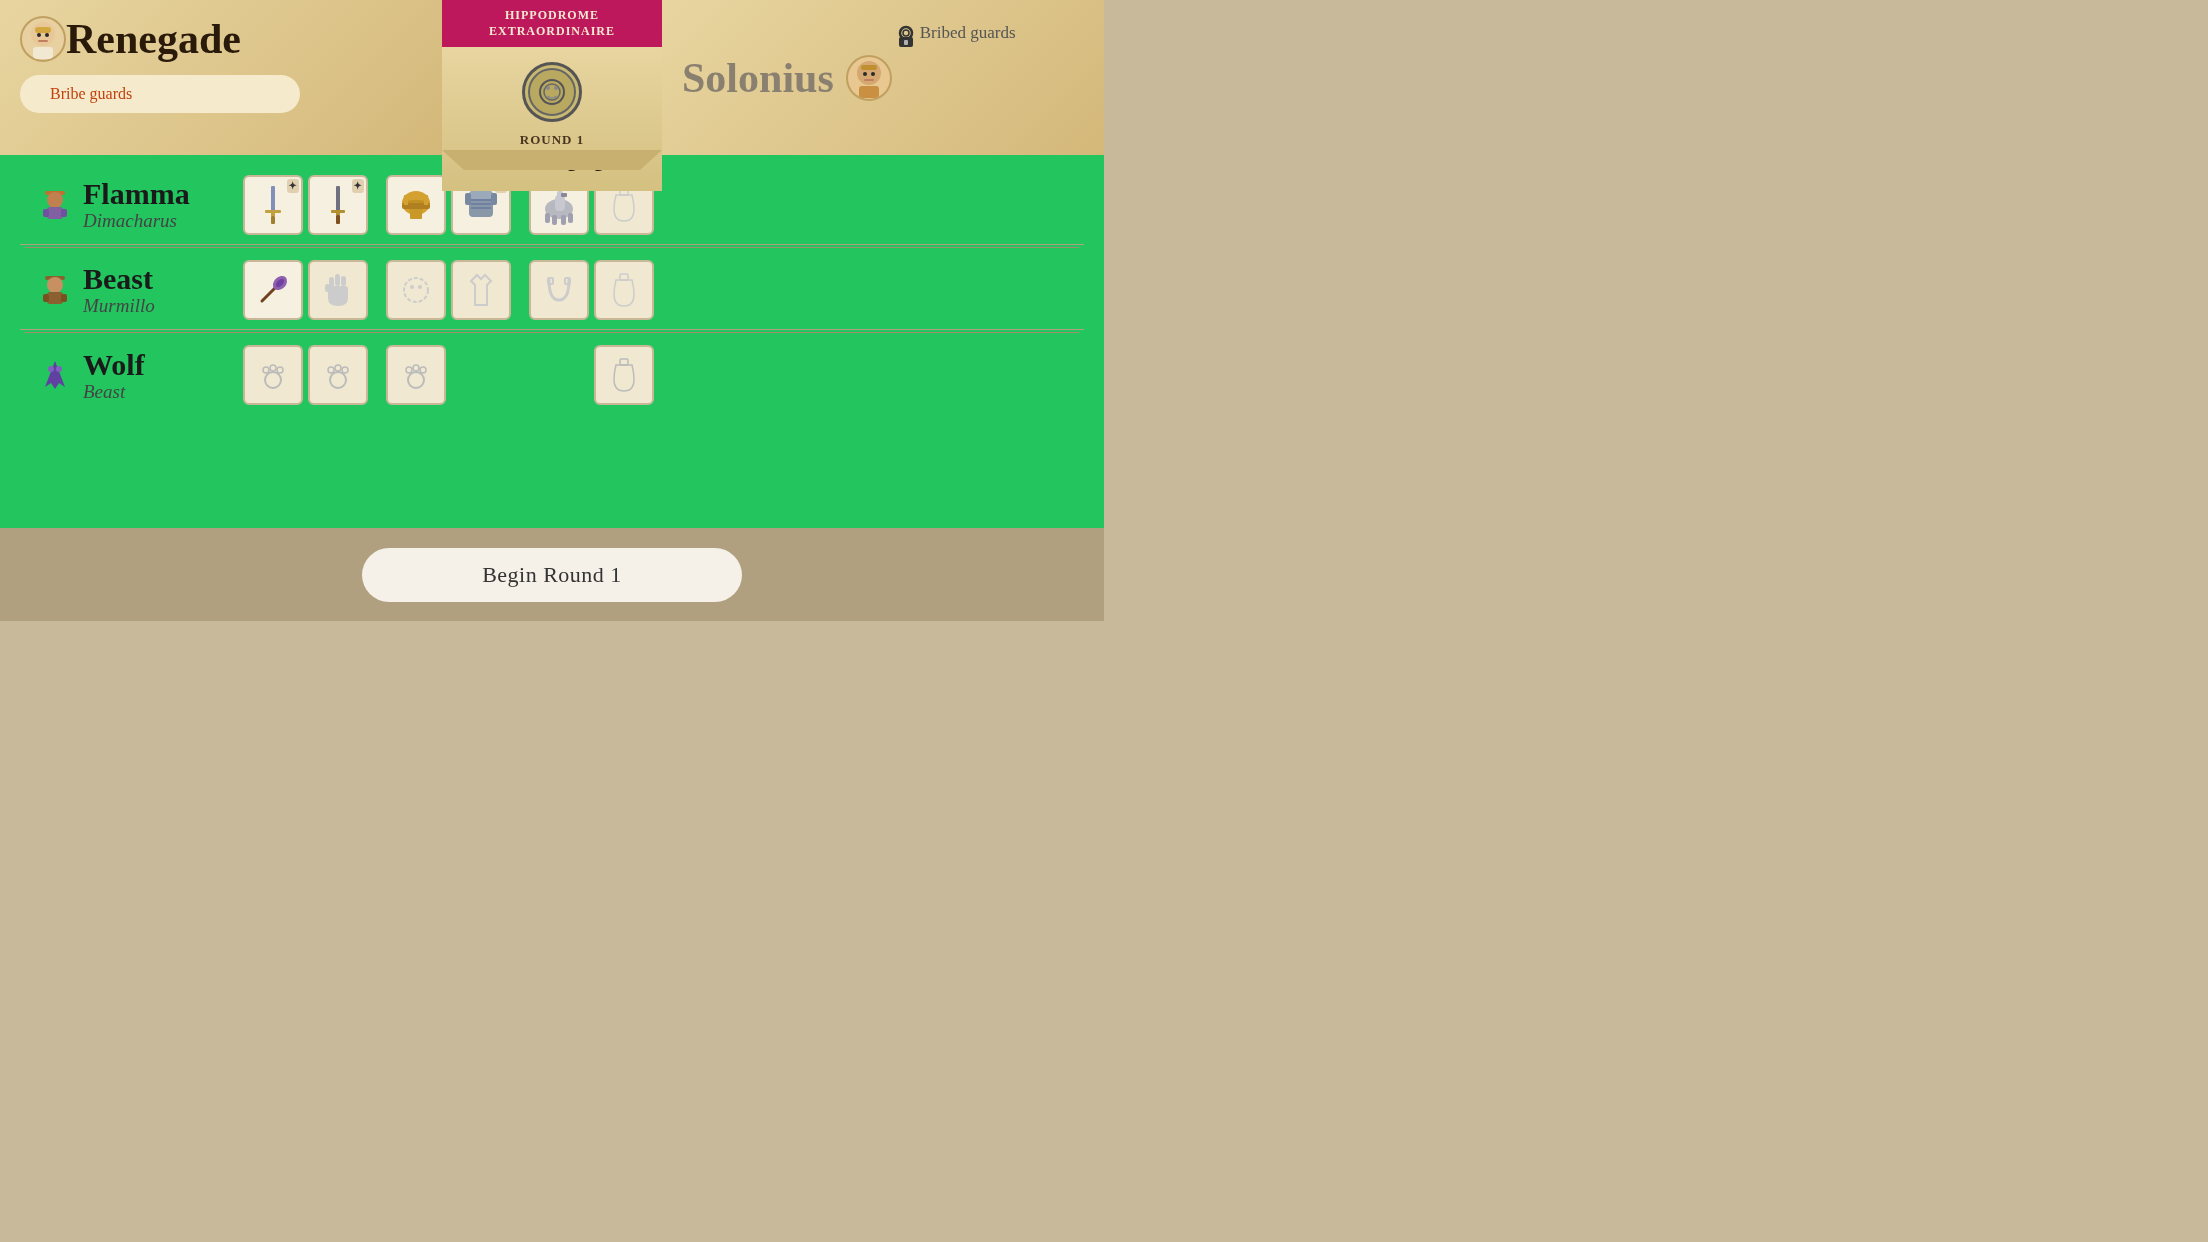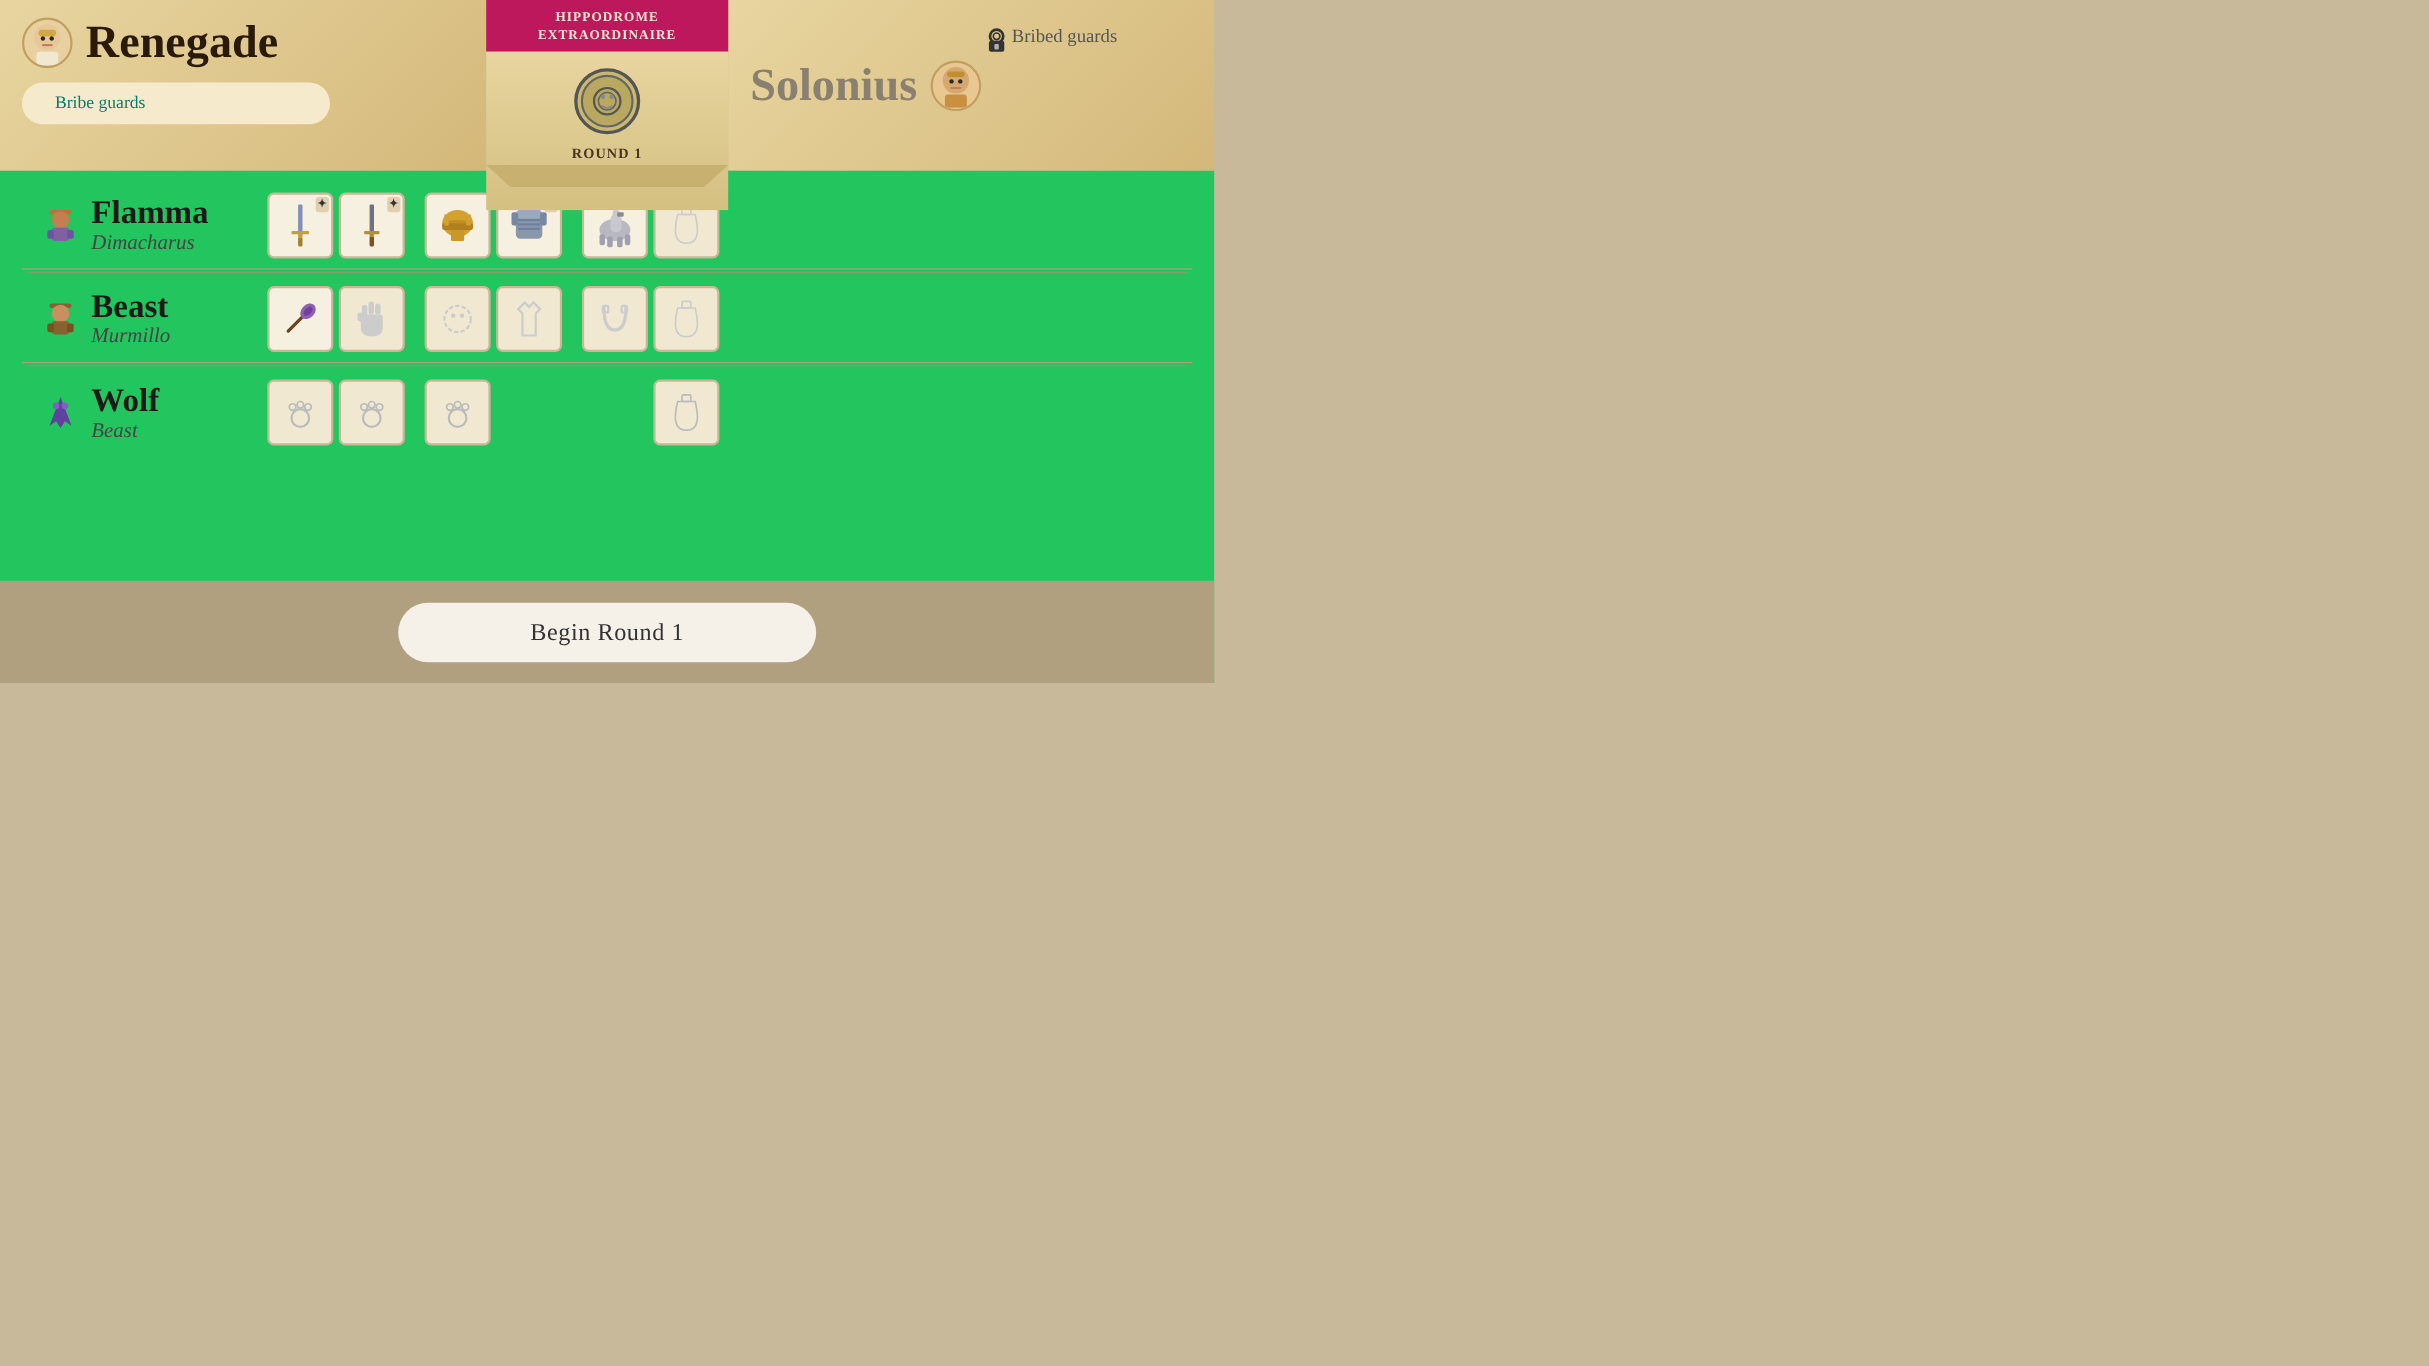--- a/index.html
+++ b/index.html
@@ -28,42 +28,41 @@
       padding: 15px 20px;
       display: flex;
       flex-direction: column;
       justify-content: flex-start;
       position: relative;
     }
 
     .player-left-inner {
       display: flex;
       align-items: center;
-      gap: 12px;
     }
 
     .player-name-left {
       font-size: 42px;
       font-weight: bold;
       color: #2a1a0a;
       font-family: 'Times New Roman', serif;
     }
 
     .action-box {
       background: #f5eacc;
       border-radius: 25px;
       padding: 10px 30px;
       margin-top: 12px;
       display: inline-block;
       max-width: 280px;
     }
 
     .action-text {
       font-size: 16px;
-      color: #0f766e;
+      color: #c2410c;
       font-family: Georgia, serif;
     }
 
     
     .center-banner {
       width: 220px;
       display: flex;
       flex-direction: column;
       align-items: center;
       position: relative;

